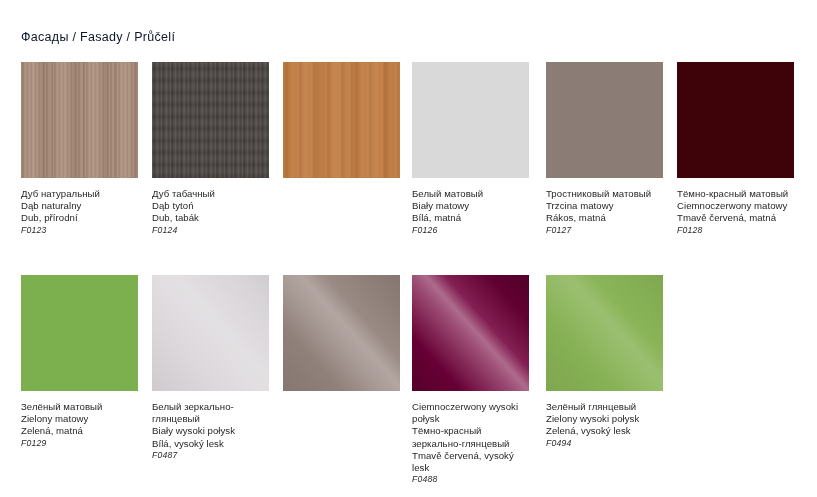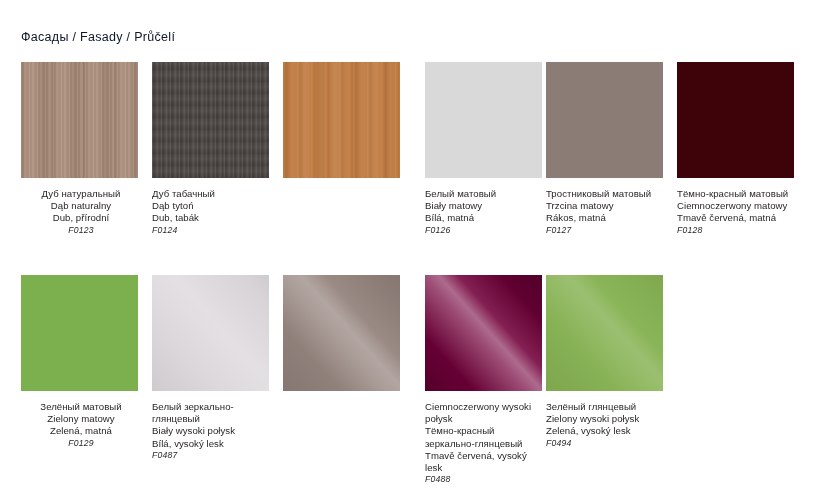--- a/index.html
+++ b/index.html
@@ -38,24 +38,24 @@
     width: 790px;
   }
   .grid-row.row-1 { top: 62px; }
   .grid-row.row-2 { top: 275px; }
 
   .swatch-cell {
     position: absolute;
     top: 0;
     width: 117px;
   }
-  .swatch-cell.c0 { left: 0px; text-align: center; }
+  .swatch-cell.c0 { left: 0px; }
   .swatch-cell.c1 { left: 131px; }
   .swatch-cell.c2 { left: 262px; }
-  .swatch-cell.c3 { left: 404px; }
+  .swatch-cell.c3 { left: 391px; }
   .swatch-cell.c4 { left: 525px; }
   .swatch-cell.c5 { left: 656px; }
 
   .swatch {
     width: 117px;
     height: 116px;
     position: relative;
     overflow: hidden;
   }
 

